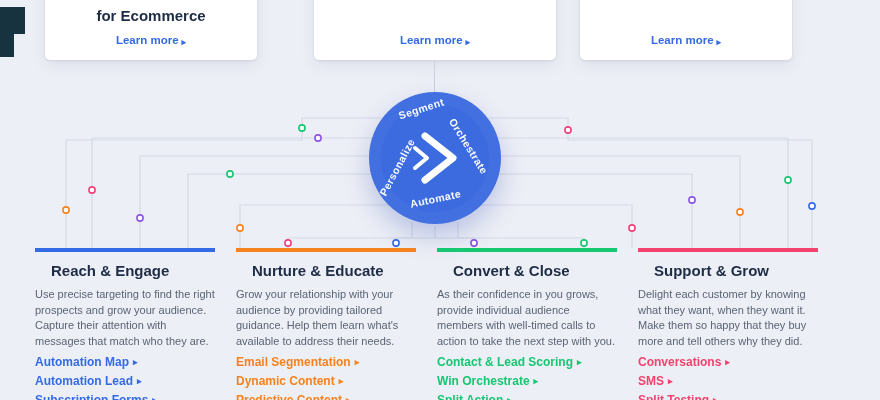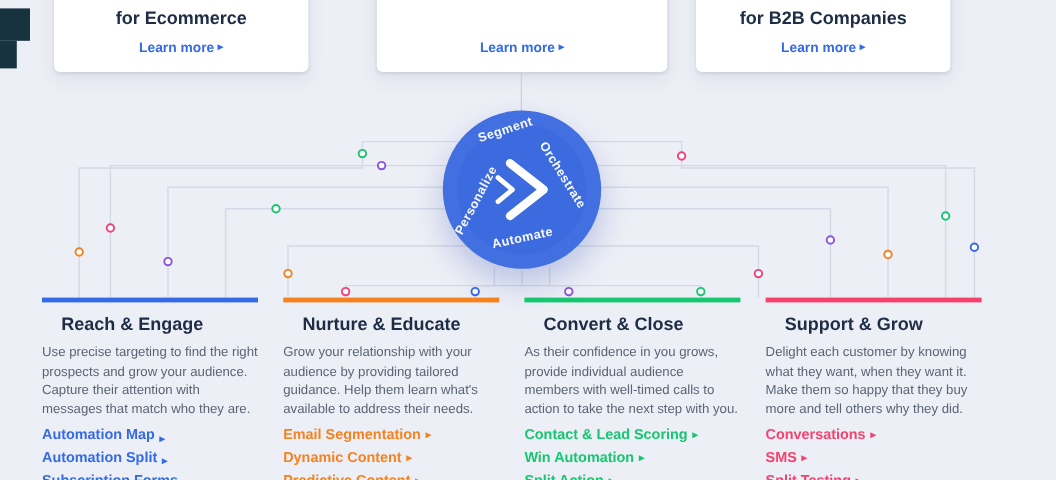--- a/index.html
+++ b/index.html
@@ -13,21 +13,21 @@
     position:absolute; top:-52px; height:112px; background:#ffffff;
     border-radius:5px;
     box-shadow:0 1px 3px rgba(30,40,80,.10), 0 6px 16px rgba(30,40,80,.07);
     display:flex; flex-direction:column; justify-content:flex-end; align-items:center;
     gap:10px; padding-bottom:14px; box-sizing:border-box;
   }
   .card1{left:45px;  width:212px;}
   .card2{left:314px; width:242px;}
   .card3{left:580px; width:212px;}
   .card-title{font-size:15px; font-weight:700; color:#1e2c45;}
-  .card-link{font-size:11.5px; font-weight:700; color:#356ae6; cursor:pointer; display:flex; align-items:flex-start; gap:3px;}
+  .card-link{font-size:11.5px; font-weight:700; color:#356ae6; cursor:pointer; display:flex; align-items:flex-end; gap:3px;}
   .arr{font-size:9px; line-height:1; position:relative; top:0.5px;}
 
   
   .edge-sq1{position:absolute; left:0; top:7px;  width:25px; height:27px; background:#17333f;}
   .edge-sq2{position:absolute; left:0; top:34px; width:14px; height:23px; background:#17333f;}
 
   
   .drop-line{position:absolute; left:434px; top:60px; width:1px; height:34px; background:#c9cfdd;}
 
   
@@ -58,21 +58,21 @@
   .c0 .col-bar{background:#356ae6;} .c1 .col-bar{background:#f5821f;}
   .c2 .col-bar{background:#17c671;} .c3 .col-bar{background:#f4426e;}
   .col h3{margin:10px 16px 0; font-size:15px; font-weight:700; color:#1e2c45;}
   .col p{margin:8px 0 0; font-size:11px; line-height:1.42; color:#5a6474;}
   .links{margin-top:6px;}
   .link-item{
     display:flex; align-items:center; gap:4px;
     font-size:12px; line-height:14px; font-weight:700; cursor:pointer; text-decoration:none;
   }
   .link-item + .link-item{margin-top:5px;}
-  .c0 .link-item{color:#356ae6;align-items:flex-end;} .c1 .link-item{color:#f5821f;}
+  .c0 .link-item{color:#356ae6;} .c1 .link-item{color:#f5821f;}
   .c2 .link-item{color:#17c671;} .c3 .link-item{color:#f4426e;}
 </style>
 </head>
 <body>
 
 <div id="screen">
 
   <div class="edge-sq1"></div>
   <div class="edge-sq2"></div>
 
@@ -83,21 +83,20 @@
         <span class="arr">▸</span>
     </div>
   </div>
   <div class="card card2">
     <div class="card-link">
       <span>Learn more</span>
         <span class="arr">▸</span>
     </div>
   </div>
   <div class="card card3">
-    <div class="card-title">for B2B Companies</div>
     <div class="card-link">
       <span>Learn more</span>
         <span class="arr">▸</span>
     </div>
   </div>
 
   <div class="drop-line"></div>
 
   <svg class="net" viewBox="0 0 880 400">
 
@@ -150,21 +149,21 @@
   <div class="col c0">
     <div class="col-bar"></div>
     <h3>Reach &amp; Engage</h3>
     <p>Use precise targeting to find the right prospects and grow your audience. Capture their attention with messages that match who they are.</p>
     <div class="links">
       <a class="link-item">
           <span>Automation Map</span>
           <span class="arr">▸</span>
         </a>
       <a class="link-item">
-          <span>Automation Split</span>
+          <span>Automation Lead</span>
           <span class="arr">▸</span>
         </a>
       <a class="link-item">
           <span>Subscription Forms</span>
           <span class="arr">▸</span>
         </a>
     </div>
   </div>
 
   <div class="col c1">
@@ -190,21 +189,21 @@
   <div class="col c2">
     <div class="col-bar"></div>
     <h3>Convert &amp; Close</h3>
     <p>As their confidence in you grows, provide individual audience members with well-timed calls to action to take the next step with you.</p>
     <div class="links">
       <a class="link-item">
           <span>Contact &amp; Lead Scoring</span>
           <span class="arr">▸</span>
         </a>
       <a class="link-item">
-          <span>Win Automation</span>
+          <span>Win Orchestrate</span>
           <span class="arr">▸</span>
         </a>
       <a class="link-item">
           <span>Split Action</span>
           <span class="arr">▸</span>
         </a>
     </div>
   </div>
 
   <div class="col c3">

